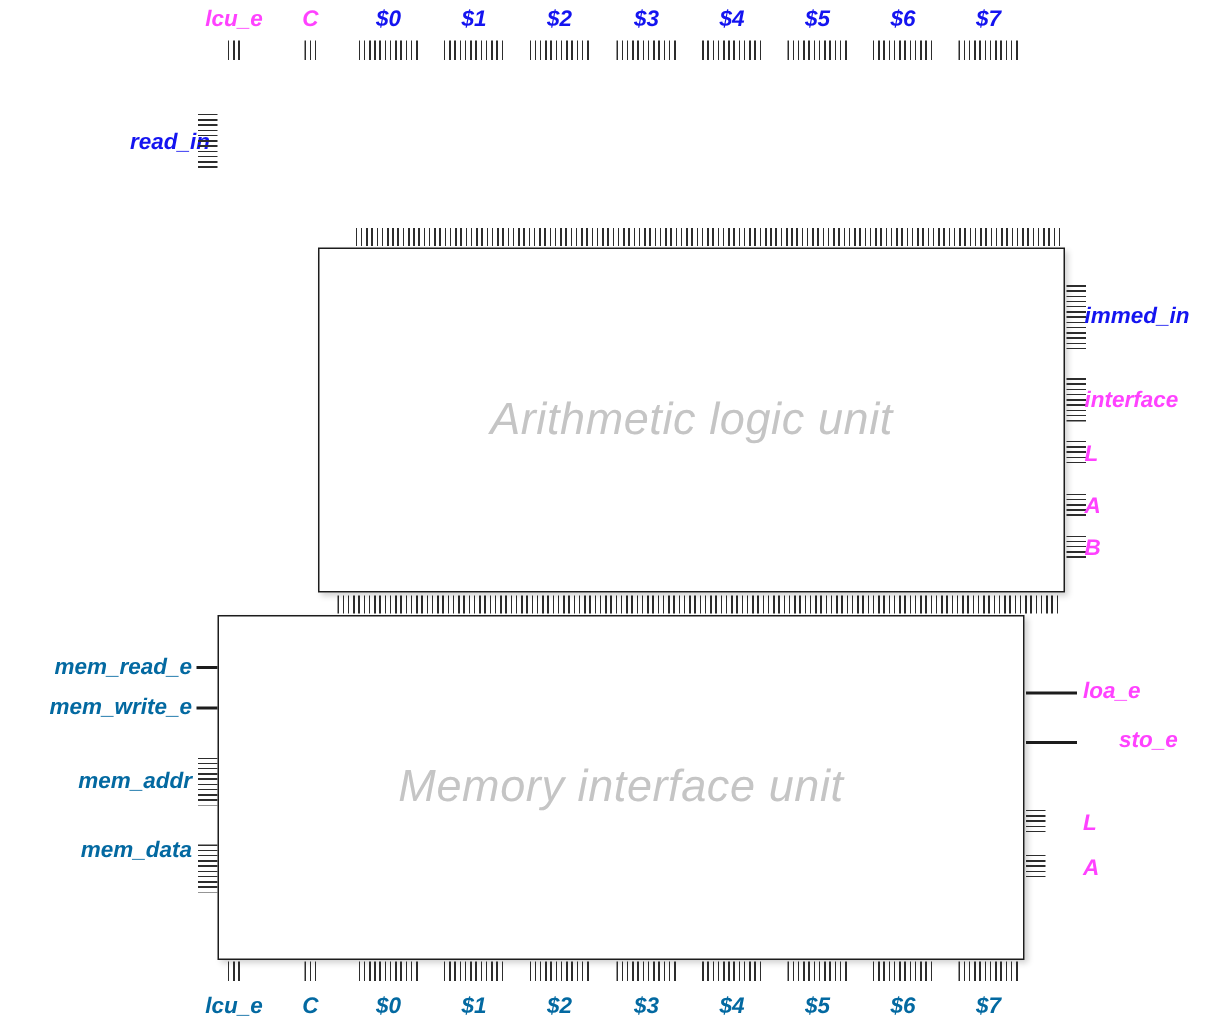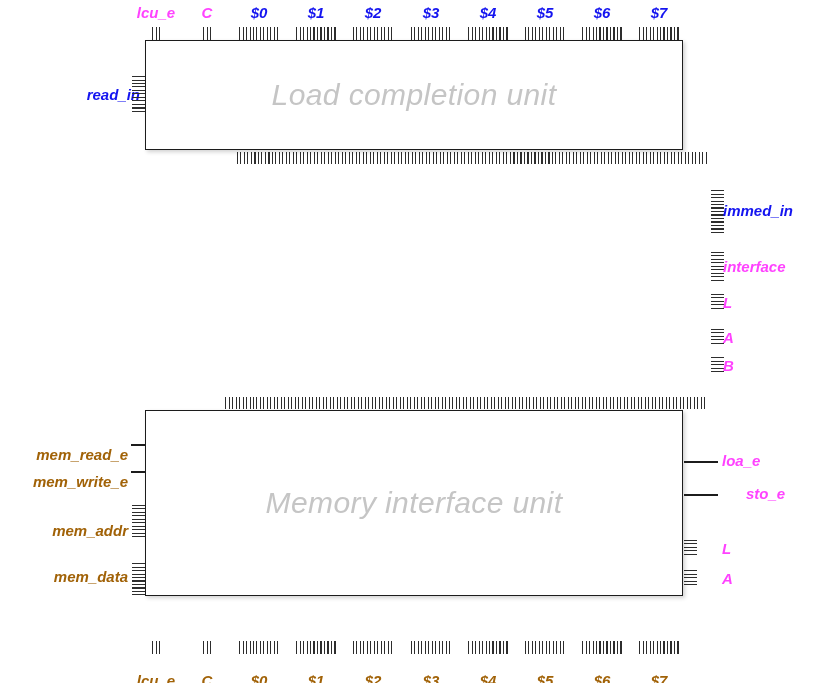--- a/index.html
+++ b/index.html
@@ -5,21 +5,21 @@
   * { margin:0; padding:0; box-sizing:border-box; }
   html,body { background:#ffffff; }
   body { font-family:"Liberation Sans", sans-serif; }
   .canvas { position:relative; width:813px; height:683px; background:#fff; overflow:hidden;font-style:italic; }
 
   .lbl { position:absolute; font-size:15px; font-weight:bold; white-space:nowrap; line-height:18px; }
   .ctr { transform:translateX(-50%); }
   .rt  { text-align:right; }
   .c-blue { color:#1414f0; }
   .c-mag  { color:#ff42ff; }
-  .c-red  { color:#a16207;margin-top:10px; }
+  .c-red  { color:#0369a1; }
 
   .unit { position:absolute; background:#fff; border:1.5px solid #1c1c1c;
           box-shadow:2px 2px 4px rgba(0,0,0,0.18);
           display:flex; align-items:center; justify-content:center; }
   .unit-title { color:#c5c5c5; font-size:30px; letter-spacing:0.4px; }
 
   
   .hatch-v { position:absolute;
              background:repeating-linear-gradient(90deg,#2d2d2d 0,#2d2d2d 1px,transparent 1px,transparent 3.5px); }
   .hatch-h { position:absolute;
@@ -49,38 +49,38 @@
   <div class="hatch-v" style="left:353px;top:27px;width:40px;height:13px"></div>
   <div class="hatch-v" style="left:411px;top:27px;width:40px;height:13px"></div>
   <div class="hatch-v" style="left:468px;top:27px;width:40px;height:13px"></div>
   <div class="hatch-v" style="left:525px;top:27px;width:40px;height:13px"></div>
   <div class="hatch-v" style="left:582px;top:27px;width:40px;height:13px"></div>
   <div class="hatch-v" style="left:639px;top:27px;width:40px;height:13px"></div>
 
   <div class="hatch-v" style="left:237px;top:151.5px;width:470px;height:12px"></div>
   <div class="hatch-v" style="left:225px;top:396.5px;width:482px;height:12px"></div>
 
-  <div class="unit" style="left:145px;top:40px;width:538px;height:110px">
-    <div class="unit-title">Load completion unit</div>
-  </div>
   <div class="lbl rt c-blue" style="left:32px;top:86px;width:108px">read_in</div>
   <div class="hatch-h" style="left:132px;top:76px;width:13px;height:38px"></div>
 
+  <div class="unit" style="left:212px;top:165px;width:498px;height:230px">
+    <div class="unit-title">Arithmetic logic unit</div>
+  </div>
   <div class="hatch-h" style="left:711px;top:190px;width:13px;height:43px"></div>
   <div class="hatch-h" style="left:711px;top:252px;width:13px;height:29px"></div>
   <div class="hatch-h" style="left:711px;top:294px;width:13px;height:17px"></div>
   <div class="hatch-h" style="left:711px;top:329px;width:13px;height:17px"></div>
   <div class="hatch-h" style="left:711px;top:357px;width:13px;height:17px"></div>
   <div class="lbl c-blue" style="left:723px;top:202px">immed_in</div>
   <div class="lbl c-mag" style="left:723px;top:258px">interface</div>
   <div class="lbl c-mag" style="left:723px;top:294px">L</div>
   <div class="lbl c-mag" style="left:723px;top:329px">A</div>
   <div class="lbl c-mag" style="left:723px;top:357px">B</div>
 
-  <div class="unit" style="left:145px;top:410px;width:538px;height:186px">
+  <div class="unit" style="left:145px;top:410px;width:538px;height:230px">
     <div class="unit-title">Memory interface unit</div>
   </div>
 
   <div class="lbl rt c-red" style="left:5px;top:436px;width:123px">mem_read_e</div>
   <div class="lbl rt c-red" style="left:5px;top:463px;width:123px">mem_write_e</div>
   <div class="lbl rt c-red" style="left:5px;top:512px;width:123px">mem_addr</div>
   <div class="lbl rt c-red" style="left:5px;top:558px;width:123px">mem_data</div>
   <div class="wire" style="left:131px;top:444px;width:14px"></div>
   <div class="wire" style="left:131px;top:471px;width:14px"></div>
   <div class="hatch-h" style="left:132px;top:505px;width:13px;height:32px"></div>

